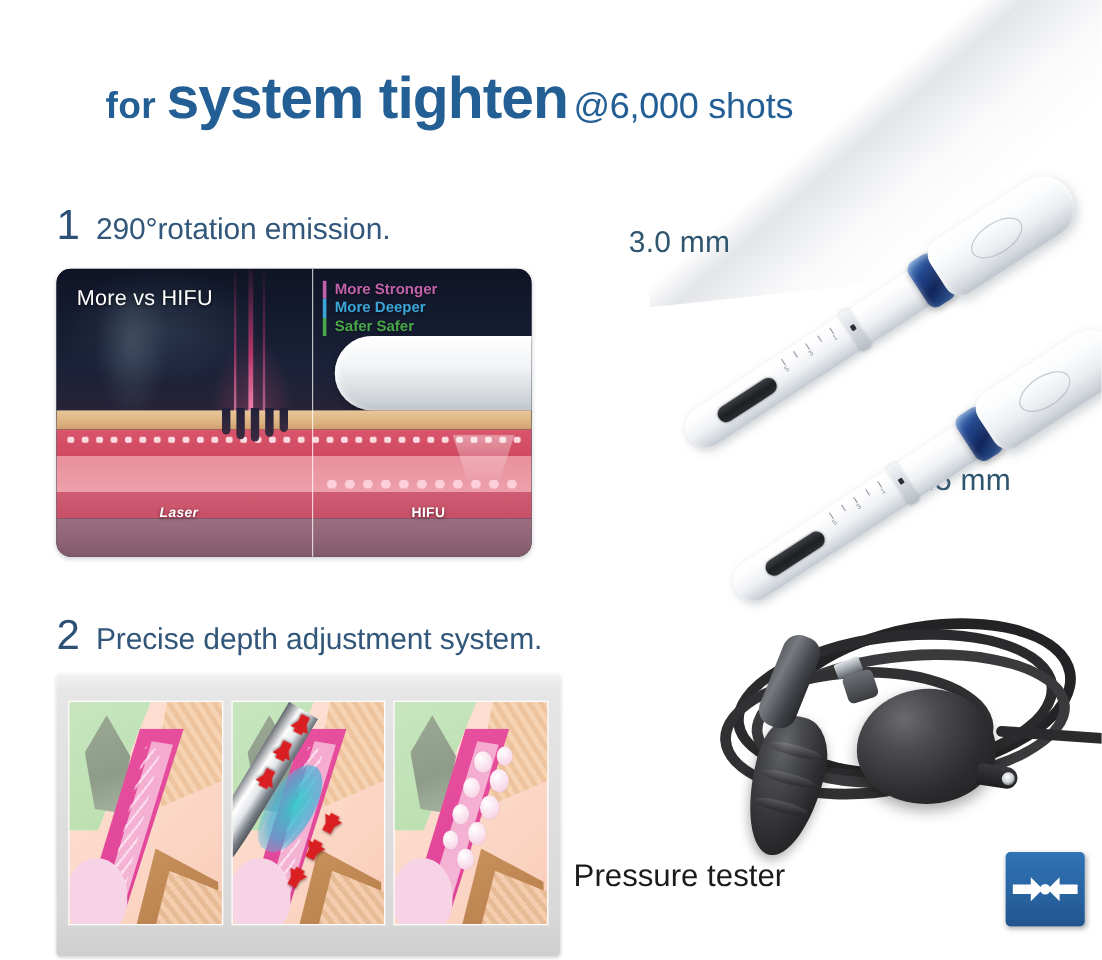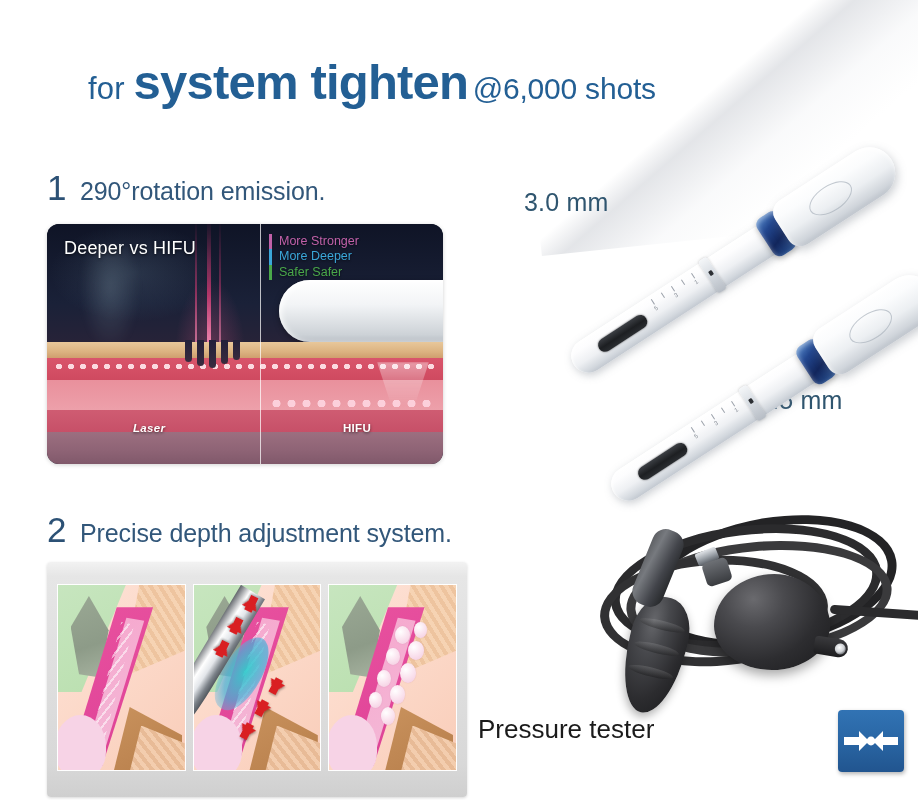--- a/index.html
+++ b/index.html
@@ -33,21 +33,21 @@
   .headline {
     position: absolute;
     left: 88px;
     top: 58px;
     white-space: nowrap;
     color: #235f94;
     line-height: 1;
   }
   .headline .h-for {
     font-size: 31px;
-    font-weight: 400;
+    font-weight: 700;
     letter-spacing: .2px;
     vertical-align: baseline;
     text-align: right;
   }
   .headline .h-main {
     font-size: 49px;
     font-weight: 700;
     letter-spacing: -.8px;
     vertical-align: baseline;
   }
@@ -211,21 +211,21 @@
     left: 17px; top: 14px;
     font-size: 18px;
     color: #ffffff;
     letter-spacing: .2px;
     text-shadow: 0 1px 3px rgba(0,0,0,.7);
   }
   .cc-bullets {
     position: absolute;
     left: 222px; top: 10px;
     font-size: 12.5px;
-    font-weight: 400;
+    font-weight: 700;
     line-height: 1.23;
     text-shadow: 0 1px 2px rgba(0,0,0,.55);
   }
   .cc-bullets div { padding-left: 7px; border-left: 3px solid currentColor; }
   .cc-bullets div span { color: inherit; }
   .cc-foot {
     position: absolute;
     top: 198px;
     font-size: 11.5px;
     font-weight: 700;
@@ -564,21 +564,21 @@
   <div class="crater" style="left:150px;height:26px"></div>
   <div class="crater" style="left:162px;height:28px"></div>
   <div class="crater" style="left:174px;height:24px"></div>
   <div class="crater" style="left:186px;height:20px"></div>
 
   <div class="hifu-cone"></div>
   <div class="hifu-dots"></div>
 
   <div class="cc-divider"></div>
 
-  <div class="cc-title">Deeper vs HIFU</div>
+  <div class="cc-title">More vs HIFU</div>
 
   <div class="cc-bullets">
     <div style="color:#c161a9">
       <span>More Stronger</span>
     </div>
     <div style="color:#3ba7d9">
       <span>More Deeper</span>
     </div>
     <div style="color:#4aa84a">
       <span>Safer Safer</span>

